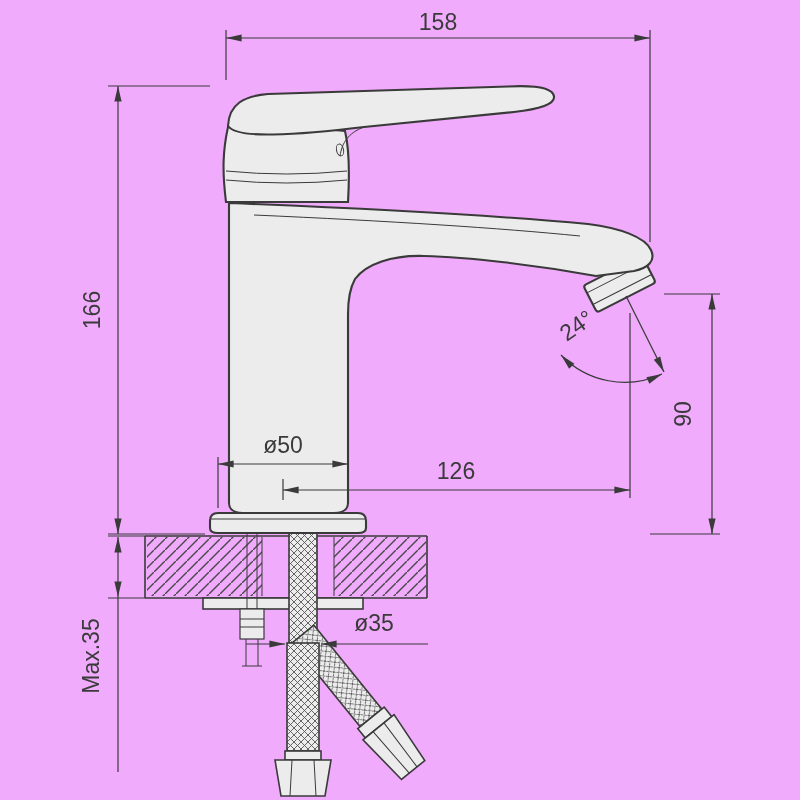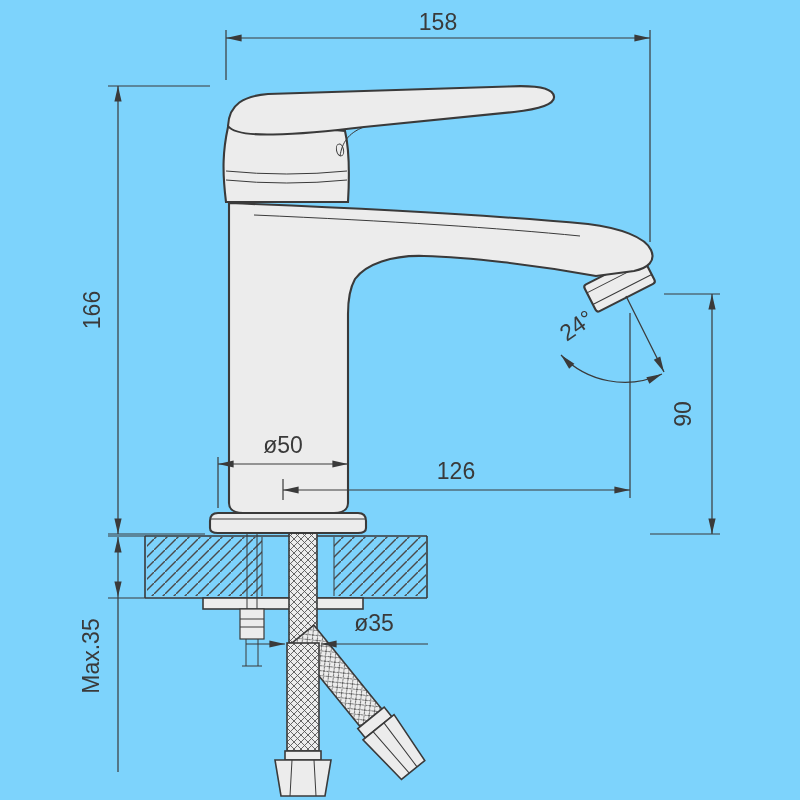--- a/index.html
+++ b/index.html
@@ -3,21 +3,21 @@
 <meta charset="utf-8">
 <style>
   html, body {
     margin: 0;
     padding: 0;
     background: #ececec;
   }
   .canvas {
     width: 800px;
     height: 800px;
-    background: #7dd3fc;
+    background: #f0abfc;
     position: relative;
     overflow: hidden;
   }
   svg { display: block; }
   .ln   { stroke: #3a3a3a; fill: none; stroke-linecap: butt; }
   .w2   { stroke-width: 2.1; }
   .w15  { stroke-width: 1.6; }
   .w1   { stroke-width: 1.2; }
   .thin { stroke-width: 1.0; }
   .fillbg { fill: #ececec; }

